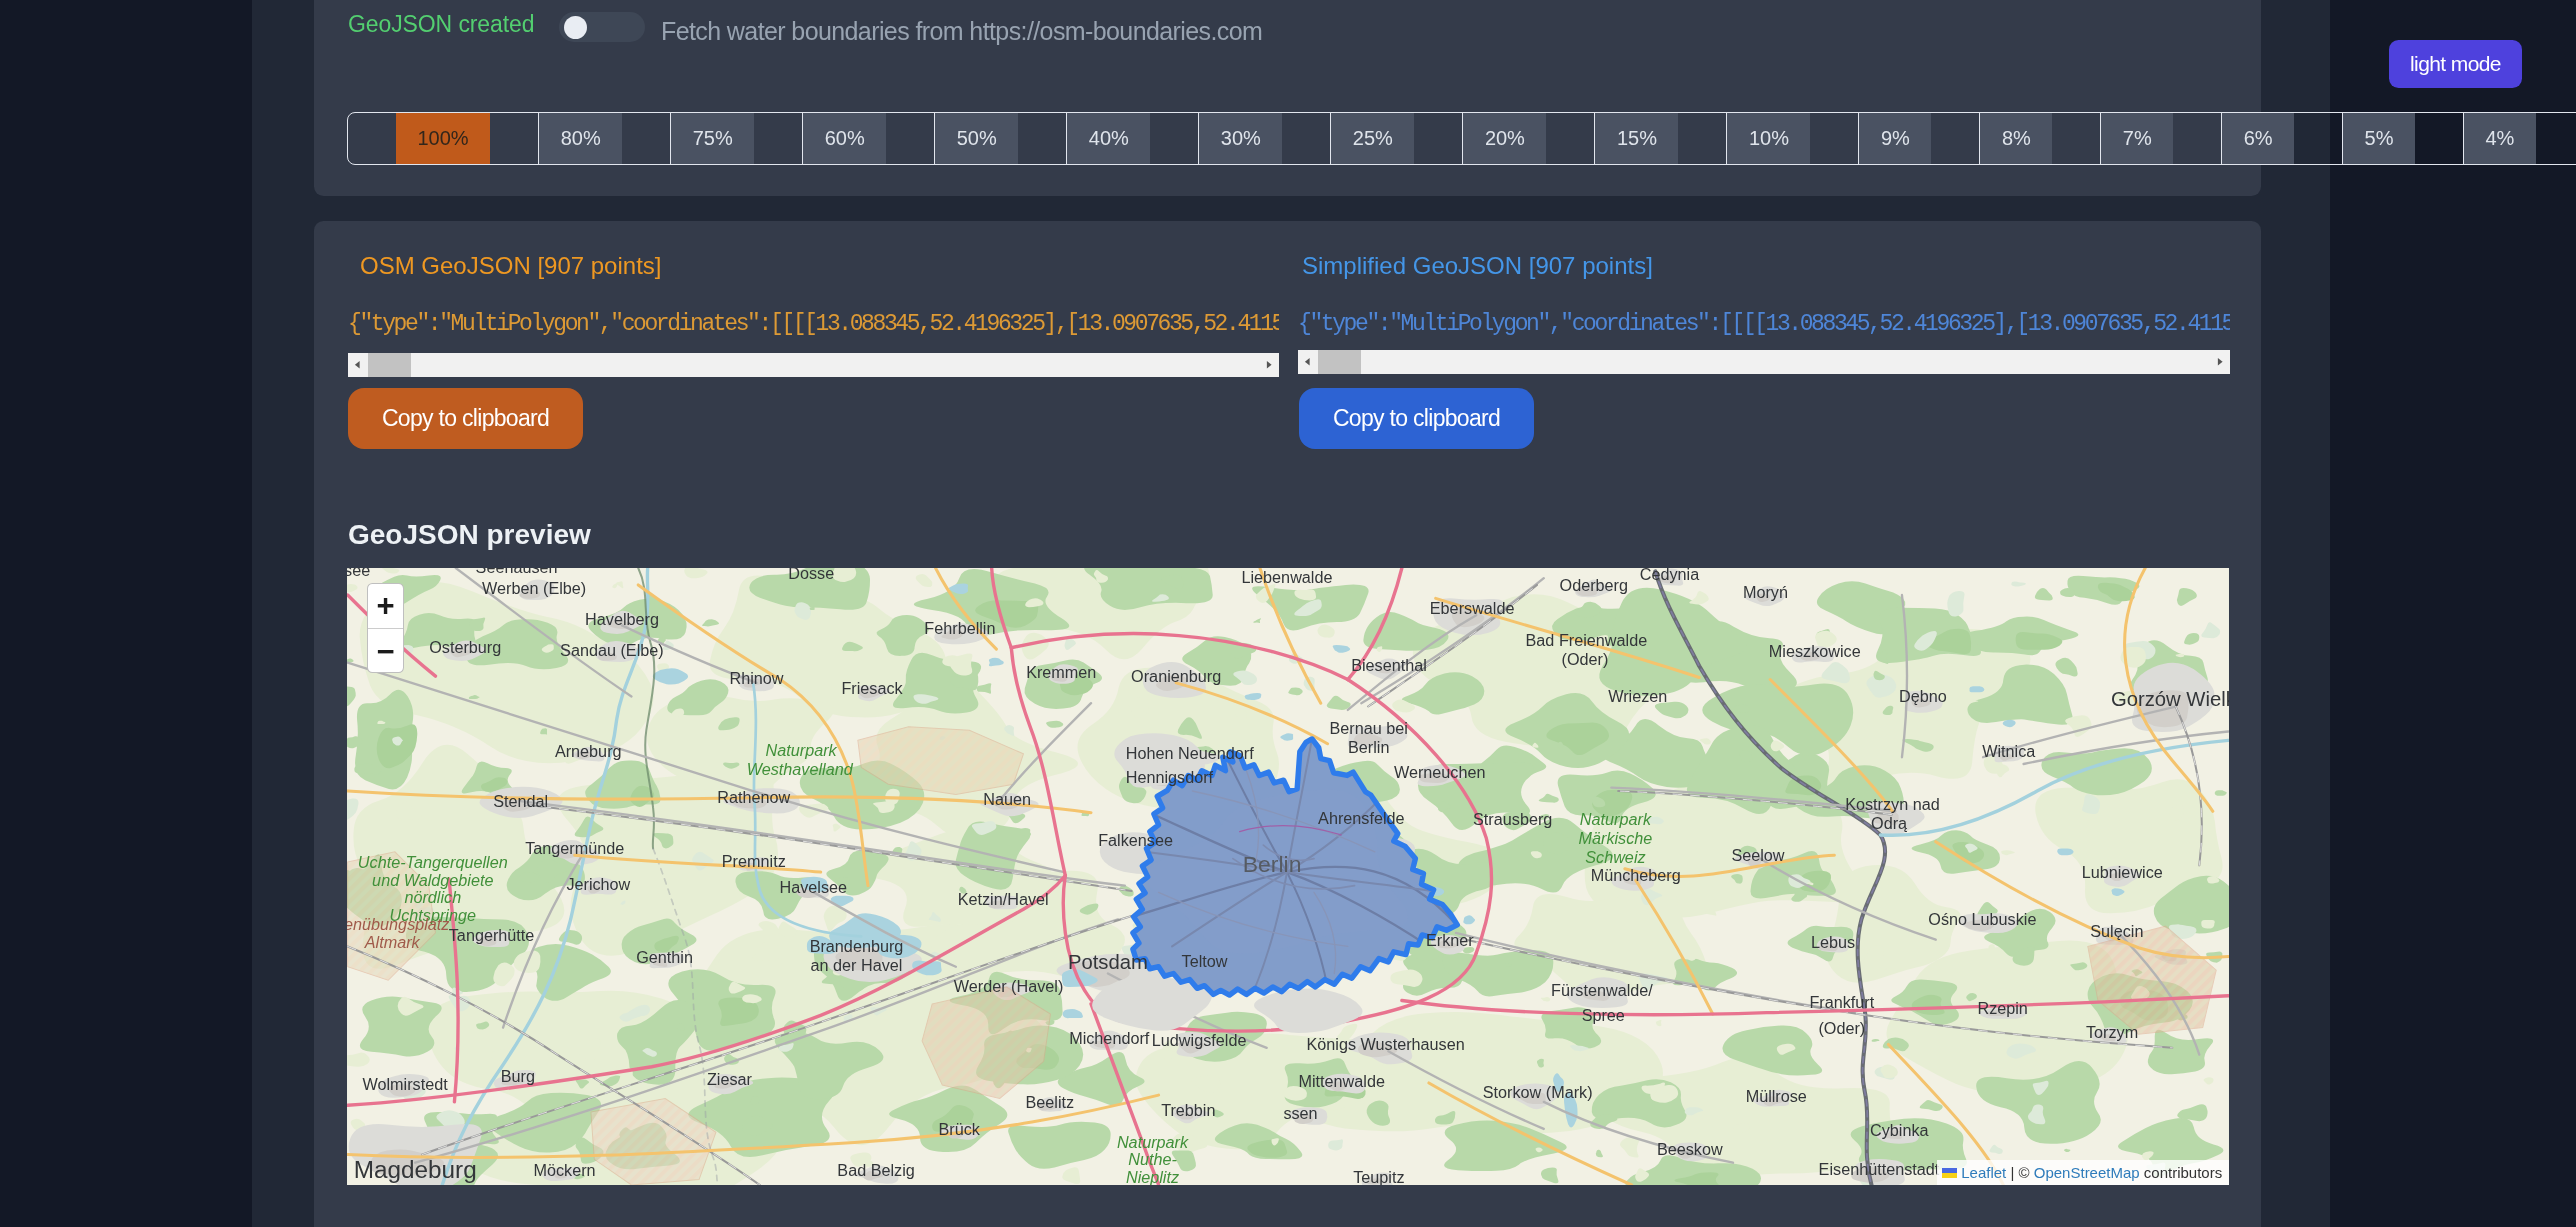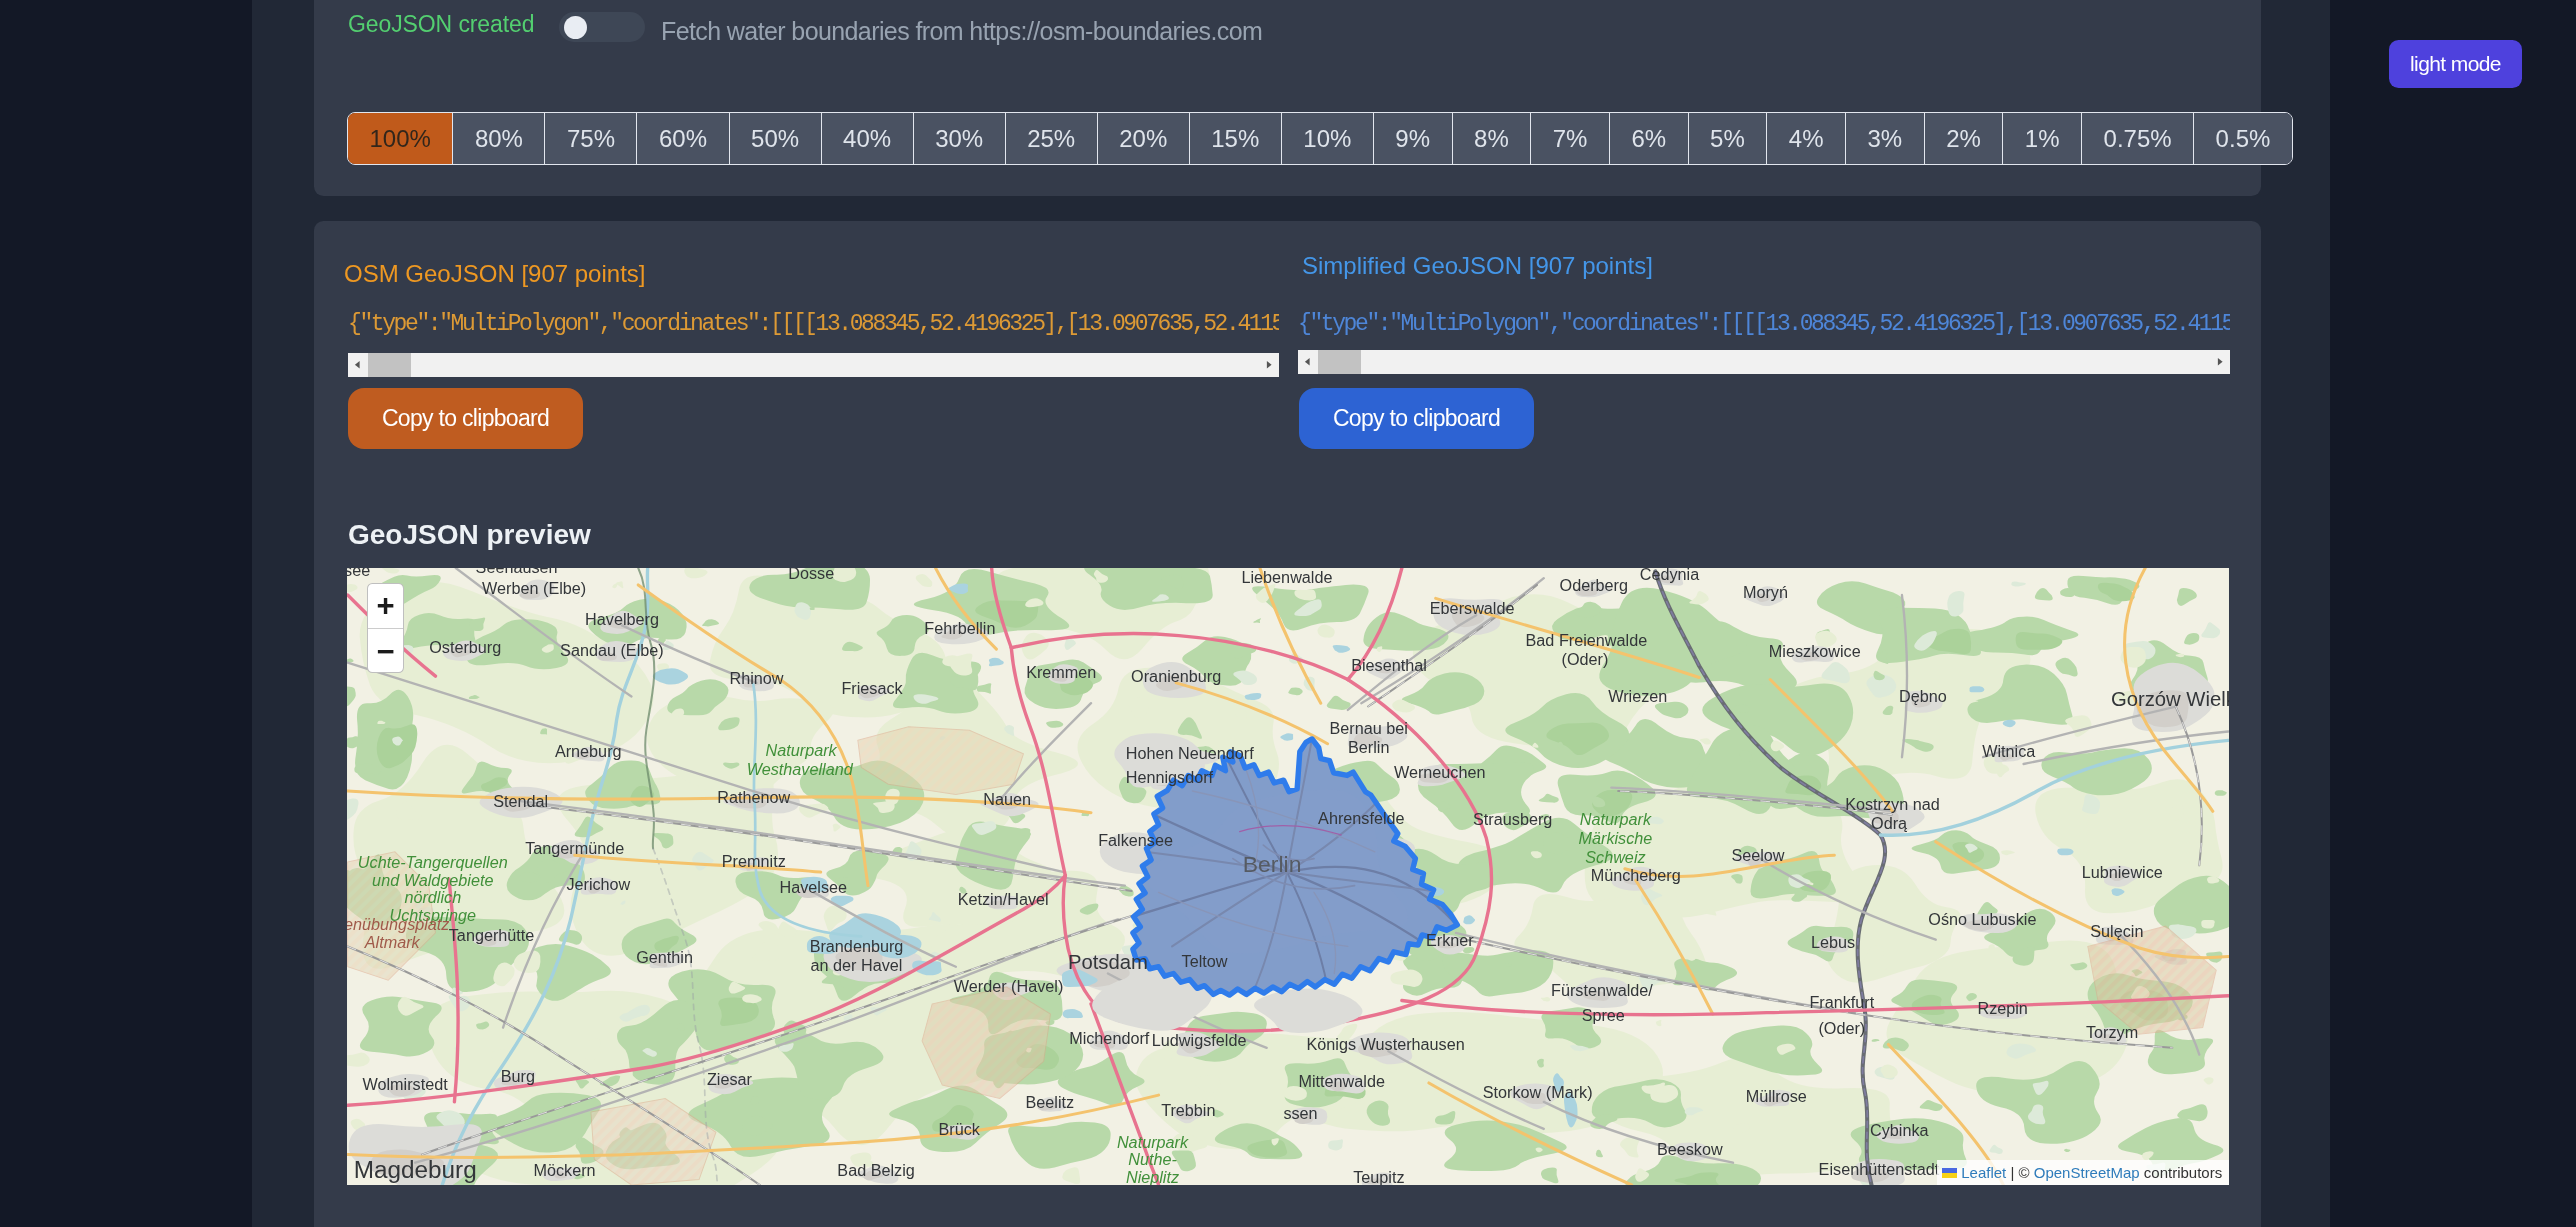--- a/index.html
+++ b/index.html
@@ -9,21 +9,21 @@
   .panel { position:absolute; left:314px; width:1947px; background:#343b4a; border-radius:9.5px; }
   #panel1 { top:-24px; height:220px; }
   #panel2 { top:221px; height:1050px; }
   .h-green { color:#53cf70; font-size:23px; letter-spacing:-0.1px; }
   .h-orange { color:#ee9822; font-size:24px; }
   .h-blue { color:#4496e8; font-size:24px; }
   .graytext { color:#98a3b1; font-size:25px; letter-spacing:-0.6px; }
   .subtitle { color:#b6bec9; font-size:20px; letter-spacing:-0.5px; }
   .mono { font-family:"Liberation Mono", monospace; font-size:23px; letter-spacing:-2.4px; white-space:nowrap; overflow:hidden; }
   .btnrow { position:absolute; left:348px; top:112px; display:flex; border:1.4px solid #e2e6ee; border-radius:8px; overflow:hidden; height:53px; }
-  .btnrow .pb { background:#4a5262; color:#dfe4eb; font-size:24px; display:flex; align-items:center; justify-content:center; padding:0 21.5px; border-left:1.4px solid #e2e6ee; white-space:nowrap; }
+  .btnrow .pb { background:#4a5262; color:#dfe4eb; font-size:20px; display:flex; align-items:center; justify-content:center; padding:0 21.5px; border-left:1.4px solid #e2e6ee; white-space:nowrap;margin-left:48px; }
   .btnrow .pb:first-child { border-left:none; }
   .btnrow .sel { background:#c05a1b; color:#32261b; }
   .copybtn { position:absolute; width:235px; height:61px; border-radius:16px; color:#fff; font-size:23px; letter-spacing:-0.7px; display:flex; align-items:center; justify-content:center; }
   .sbar { position:absolute; height:24px; background:#f1f1f1; }
   .sbar .thumb { position:absolute; top:0; height:24px; background:#c2c2c2; }
   .sbar .arr { position:absolute; top:0; width:20px; height:24px; display:flex; align-items:center; justify-content:center; }
   .sbar .arr svg { display:block; }
   #lightmode { position:absolute; left:2389px; top:40px; width:133px; height:48px; background:#4e41dd; border-radius:9.5px; color:#fff; font-size:21px; letter-spacing:-0.6px; display:flex; align-items:center; justify-content:center; }
   #toggle { position:absolute; width:86px; height:30px; border-radius:15.6px; background:#3e4756; }
   #toggle .knob { position:absolute; left:5.4px; top:3.7px; width:23px; height:23px; border-radius:50%; background:#e9edf3; }
@@ -65,21 +65,21 @@
       <div class="pb">4%</div>
       <div class="pb">3%</div>
       <div class="pb">2%</div>
       <div class="pb">1%</div>
       <div class="pb">0.75%</div>
       <div class="pb">0.5%</div>
   </div>
 </div>
 
 <div class="panel" id="panel2">
-  <div class="abs h-orange" style="left:30px; top:31px;margin-top:8px;">OSM GeoJSON [907 points]</div>
+  <div class="abs h-orange" style="left:46px; top:31px;">OSM GeoJSON [907 points]</div>
   <div class="abs h-blue" style="left:988px; top:31px;">Simplified GeoJSON [907 points]</div>
   <div class="abs mono" style="left:34px; top:90px; width:931px; color:#dd9a35;">{"type":"MultiPolygon","coordinates":[[[[13.088345,52.4196325],[13.0907635,52.4115801],[13.1046038,52.4042...</div>
   <div class="abs mono" style="left:984px; top:90px; width:932px; color:#4e86d8;">{"type":"MultiPolygon","coordinates":[[[[13.088345,52.4196325],[13.0907635,52.4115801],[13.1046038,52.4042...</div>
 
   <div class="sbar" style="left:34px; top:132px; width:931px;">
     <div class="arr" style="left:0;">
         <svg width="9.5" height="9.5" viewBox="0 0 10 10">
           <path d="M7 1 L2 5 L7 9 Z" fill="#555"></path>
         </svg>
       </div>

